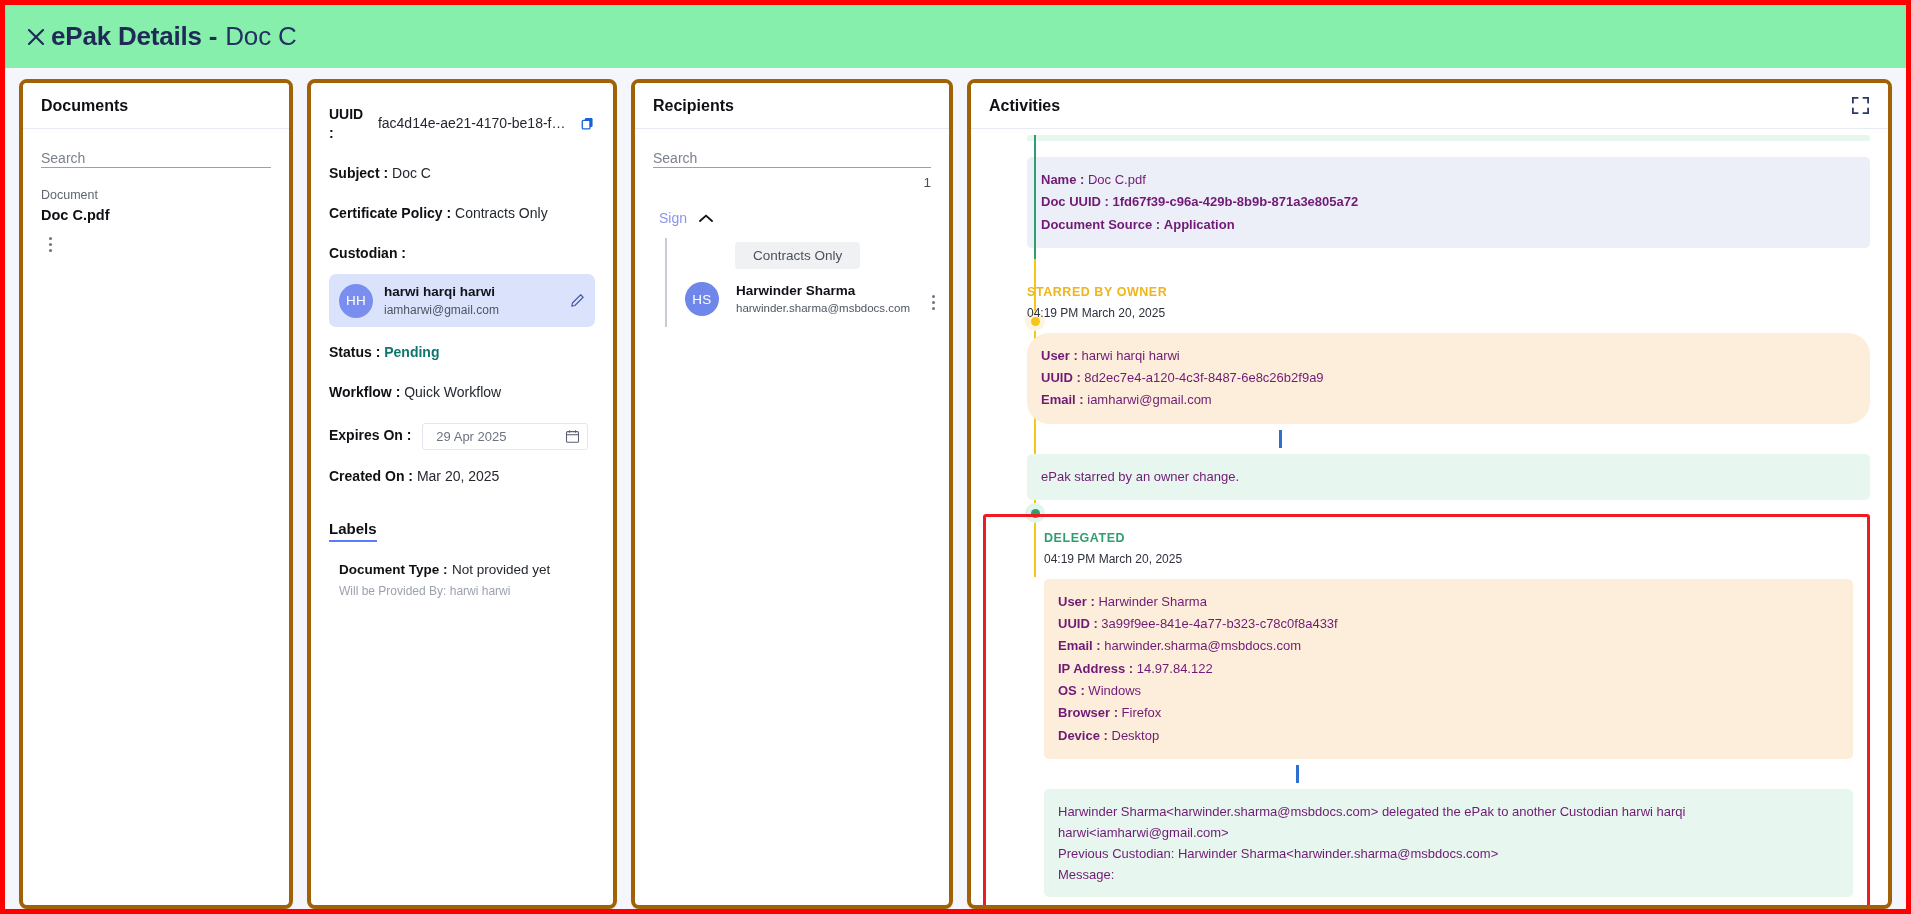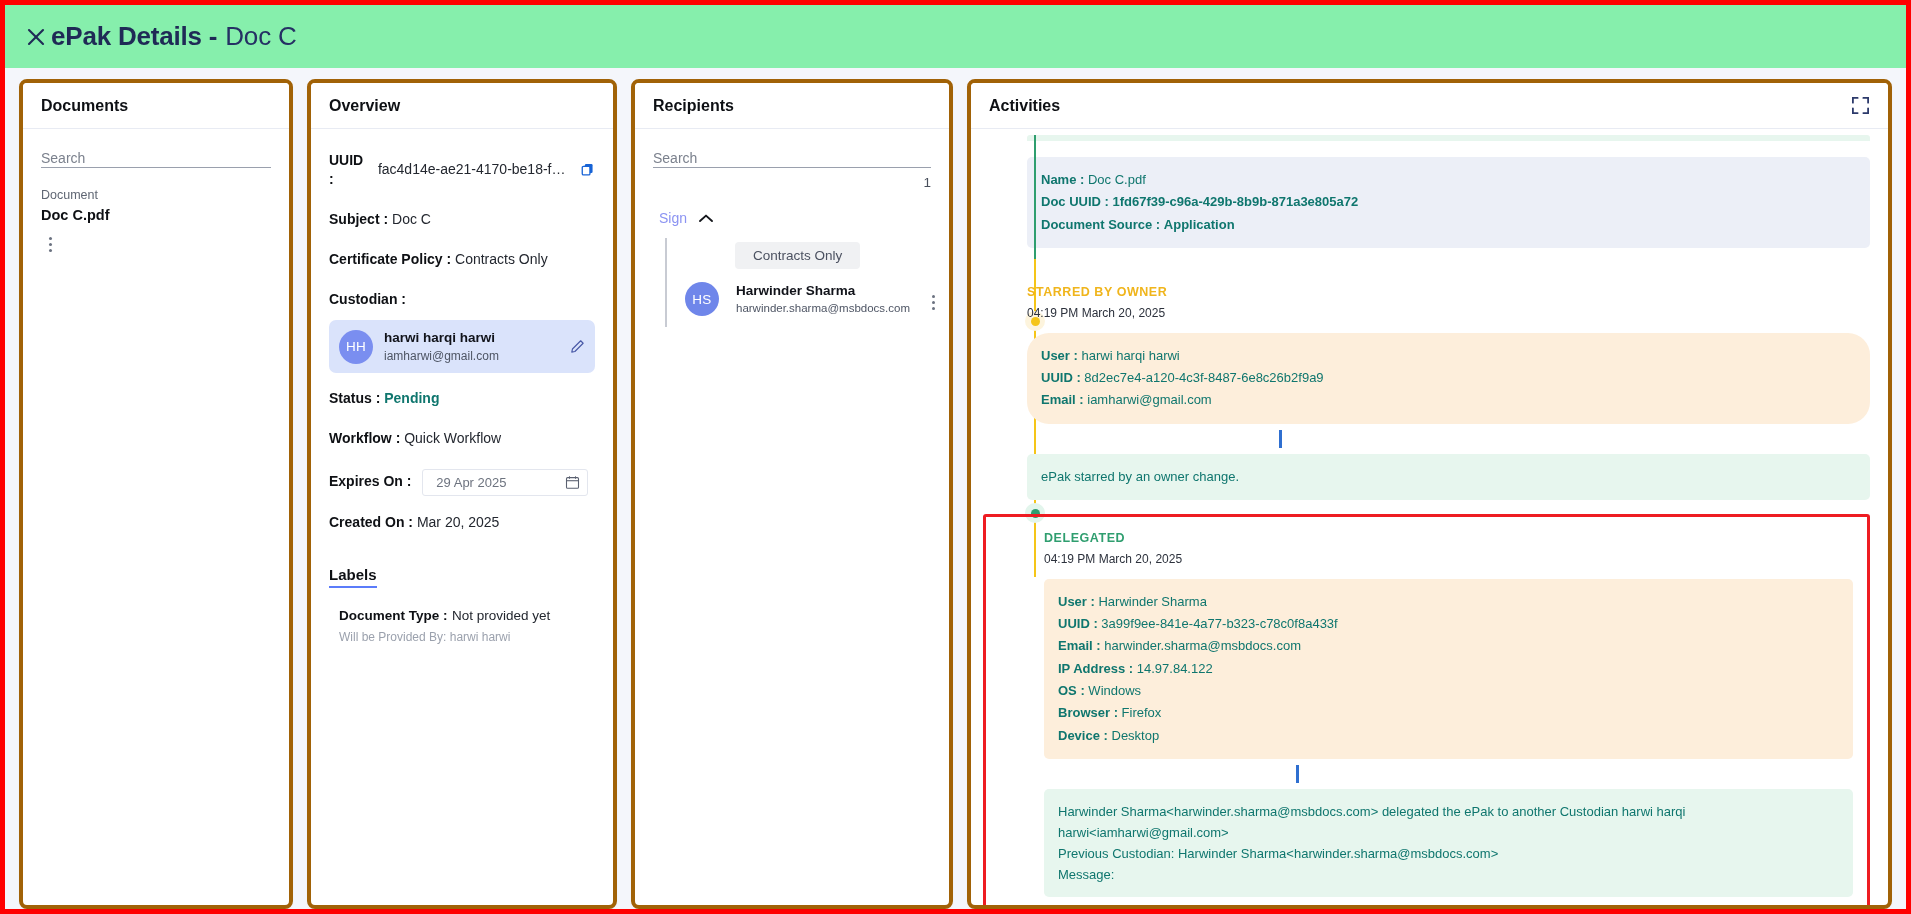--- a/index.html
+++ b/index.html
@@ -246,21 +246,21 @@
   }
   .ev-kind.star { color: #f0b51c; }
   .ev-kind.deleg { color: #2f9e6f; }
   .ev-time { font-size: 12px; color: #2c313c; margin-top: 2px; line-height: 1.5; }
 
   .box {
     border-radius: 5px;
     padding: 12px 14px;
     font-size: 13px;
     line-height: 1.72;
-    color: #0f766e;
+    color: #701a75;
   }
   .box.grey  { background: #eceff7; }
   .box.peach { background: #fdeedb; }
   .box.mint  { background: #e7f6ee; }
   .box .k { font-weight: 700; }
 
   .connector {
     width: 3px; height: 18px;
     background: #2f6fd0;
     margin: 6px 0 6px 252px;
@@ -321,23 +321,20 @@
           <span class="kebab">
               <i></i>
               <i></i>
               <i></i>
             </span>
         </div>
       </div>
     </div>
 
     <div class="panel col-overview">
-      <div class="panel-head">
-        <span class="panel-title">Overview</span>
-      </div>
       <div class="panel-body">
         <div class="ov">
 
           <div class="ov-row uuid-row">
             <span class="k">UUID :</span>
             <span class="v uuid-text">fac4d14e-ae21-4170-be18-f3fd…</span>
             <span class="copy-icon">
               <svg width="15" height="15" viewBox="0 0 16 16" fill="none" stroke="#1763d6" stroke-width="1.4">
                 <rect x="5.2" y="2.2" width="8.2" height="9.6" rx="1.3" fill="#1763d6" stroke="none"></rect>
                 <rect x="2.4" y="4.6" width="8.2" height="9.2" rx="1.3" fill="#ffffff" stroke="#1763d6"></rect>

